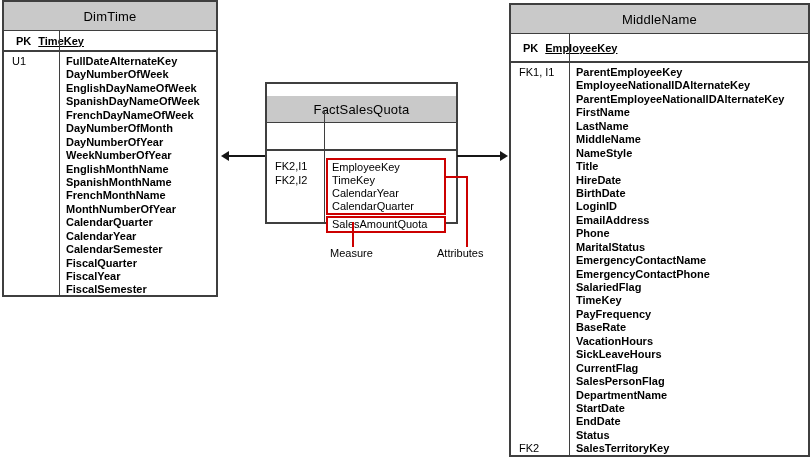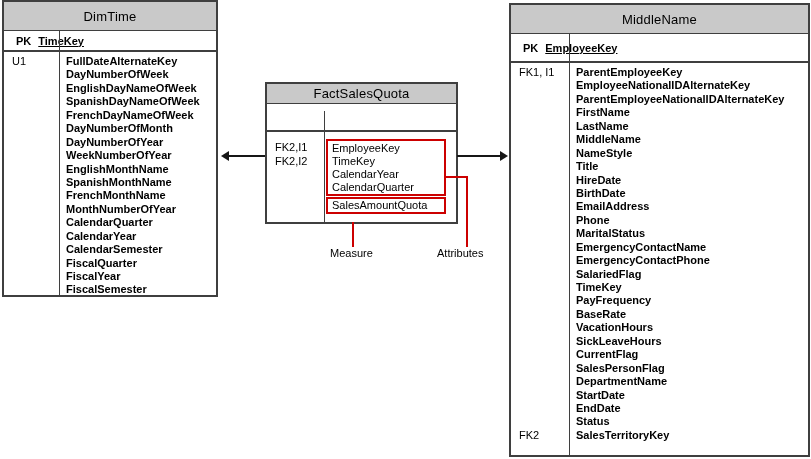--- a/index.html
+++ b/index.html
@@ -67,21 +67,21 @@
 
   
   #dimemployee { left: 509px; top: 3px; width: 301px; height: 454px; }
   #dimemployee .ehead { height: 29px; }
   #dimemployee .pkrow { height: 29px; }
   #dimemployee .vdiv  { left: 58px; top: 29px; bottom: 0; }
   #dimemployee .mcell { width: 58px; }
 
   
   #fact { left: 265px; top: 82px; width: 193px; height: 142px; }
-  #fact .ehead { height: 20px; }
+  #fact .ehead { height: 27px; margin-top: 12px; }
   #fact .vdiv  { left: 57px; top: 27px; bottom: 0; }
   .fact-empty  { height: 28px; border-bottom: 2px solid var(--border, #3f3f3f); }
   .fact-body   { position: relative; height: 81px; font-size: 11px; }
   .fact-markers {
     position: absolute; left: 8px; top: 9px;
     line-height: 13.5px; white-space: nowrap;
   }
   .redbox {
     position: absolute; left: 59px; width: 120px;
     border: 2px solid var(--red, #cc0000);
@@ -293,20 +293,24 @@
         <div class="trow">
           <span class="mcell"></span>
           <span class="fcell">HireDate</span>
         </div>
 
         <div class="trow">
           <span class="mcell"></span>
           <span class="fcell">BirthDate</span>
         </div>
 
+        <div class="trow">
+          <span class="mcell"></span>
+          <span class="fcell">LoginID</span>
+        </div>
 
         <div class="trow">
           <span class="mcell"></span>
           <span class="fcell">EmailAddress</span>
         </div>
 
         <div class="trow">
           <span class="mcell"></span>
           <span class="fcell">Phone</span>
         </div>

